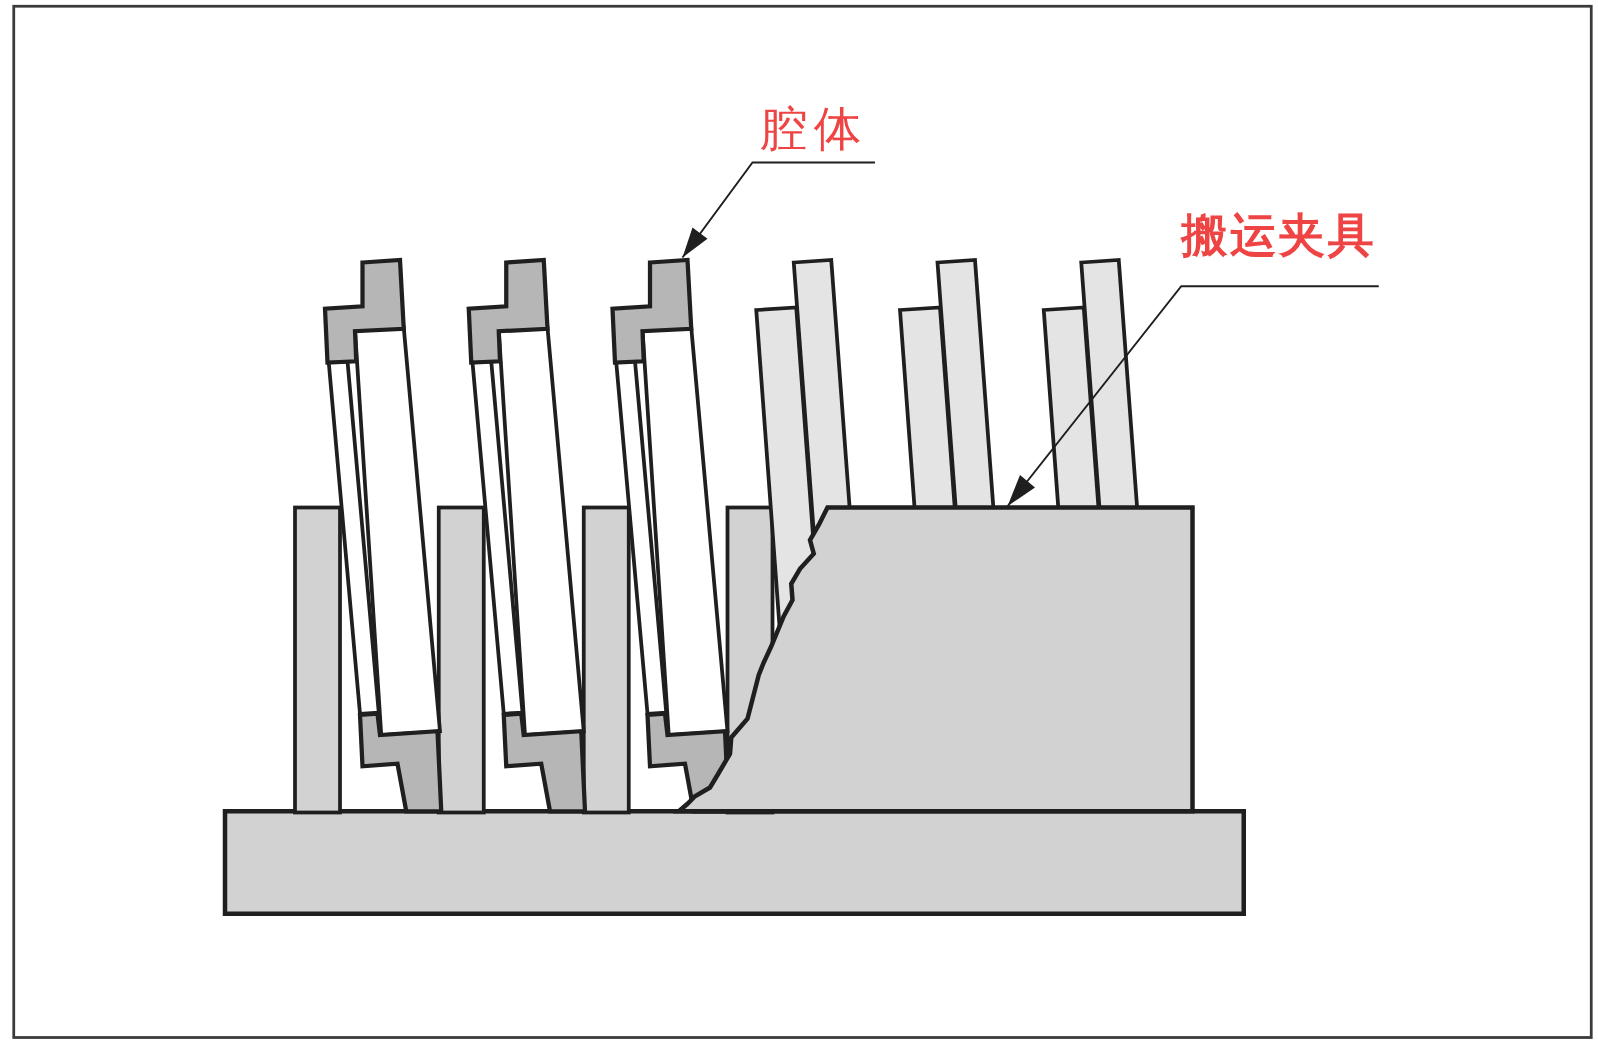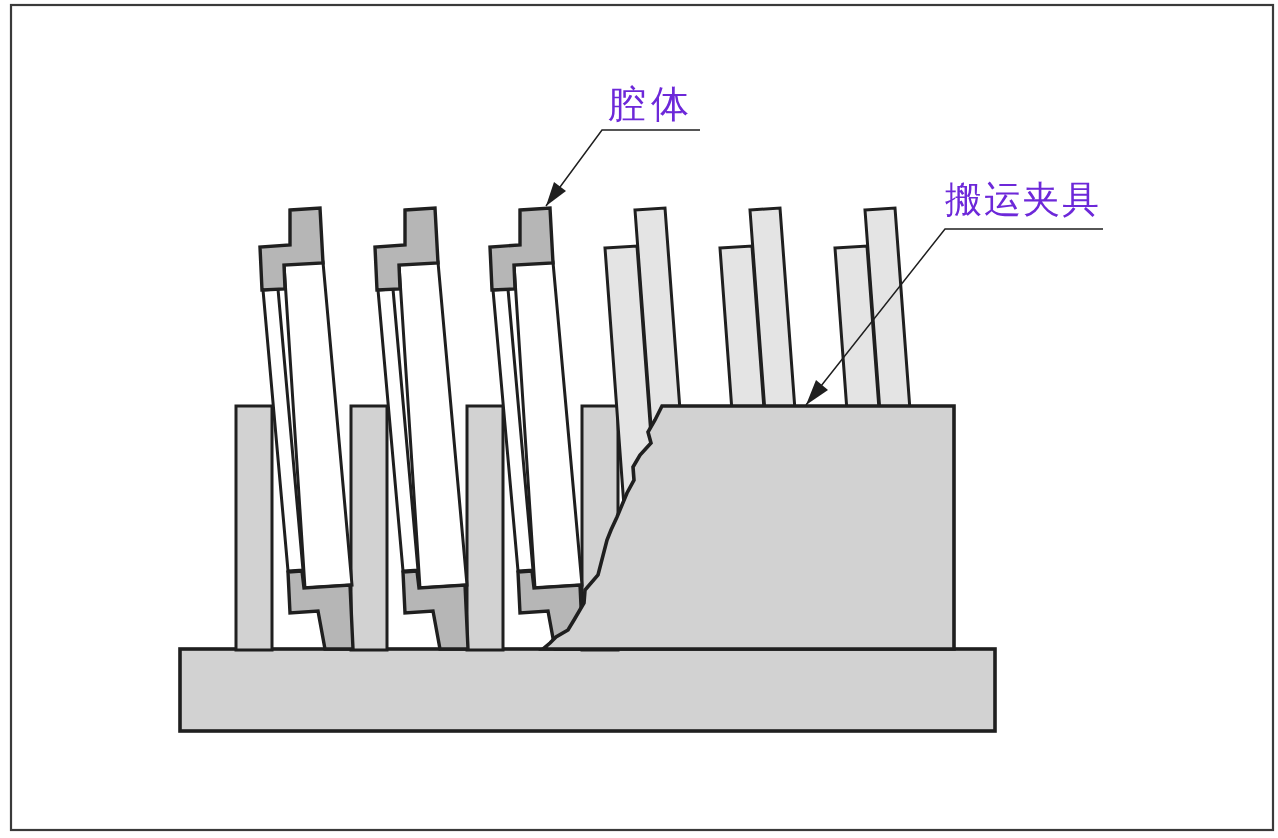--- a/index.html
+++ b/index.html
@@ -20,26 +20,26 @@
   
   .frame        { fill: none; stroke: #3a3a3a; stroke-width: 2.2; }
   .shape        { stroke: #1f1f1f; stroke-width: 3;   stroke-linejoin: miter; }
   .shape-thick  { stroke: #1f1f1f; stroke-width: 3.6; stroke-linejoin: miter; }
   .clamp        { stroke: #1f1f1f; stroke-width: 3.4; stroke-linejoin: miter; }
   .leader       { fill: none; stroke: #1f1f1f; stroke-width: 1.5; }
   .arrowhead    { stroke: none; }
 
   .diagram-label {
     position: absolute;
-    color: #6d28d9;
+    color: #ef4444;
     white-space: nowrap;
     line-height: 1;
   }
   .label-cavity  { left: 608px; top: 85px;  font-size: 38px; letter-spacing: 5px; }
-  .label-fixture { left: 945px; top: 181px; font-size: 37px; letter-spacing: 2px; }
+  .label-fixture { left: 945px; top: 170px; font-size: 37px; letter-spacing: 2px; font-weight: bold; }
 </style>
 </head>
 <body>
 
 <div class="stage">
   <svg width="1278" height="838" viewBox="0 0 1278 838">
 
     <defs>
 
       <g id="loadedUnit">

